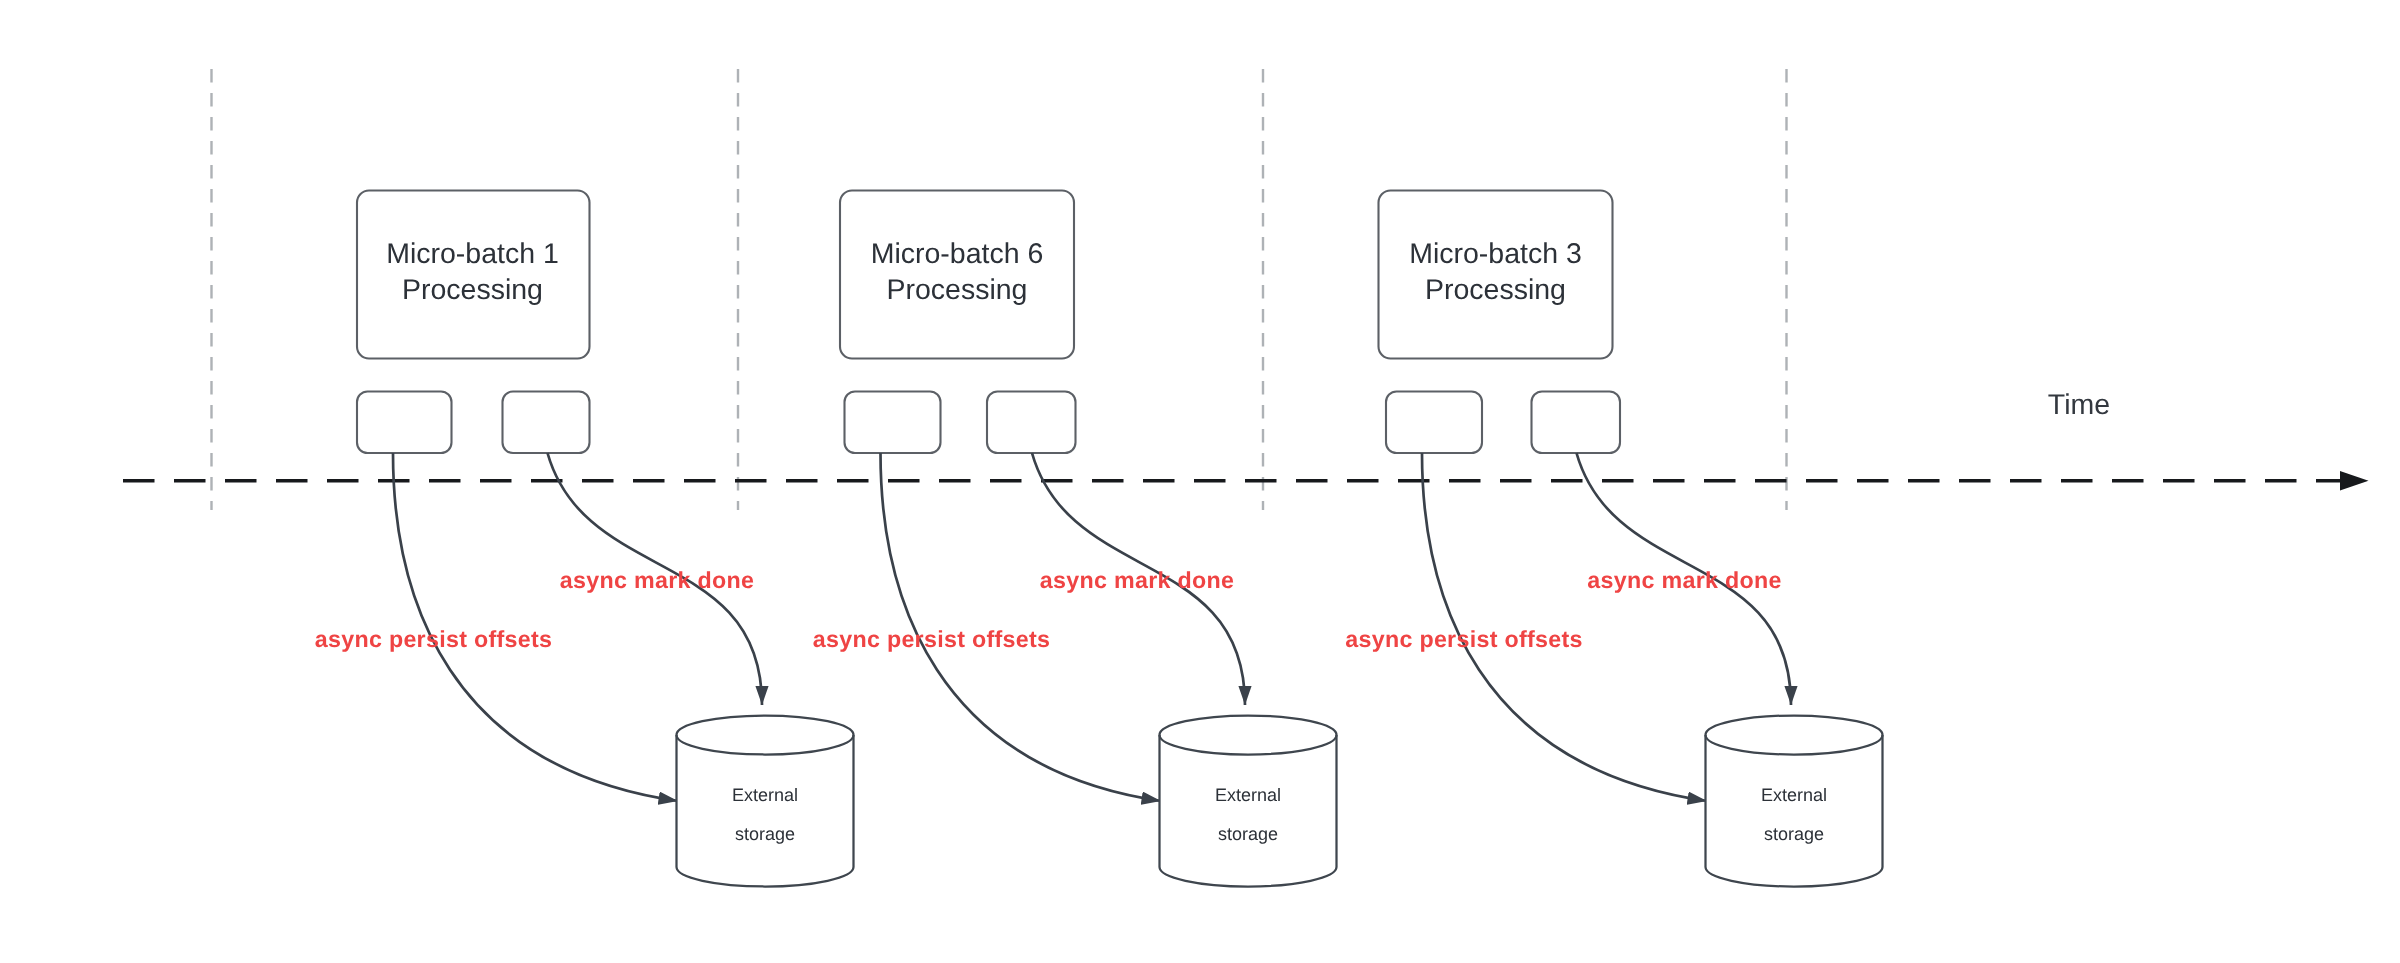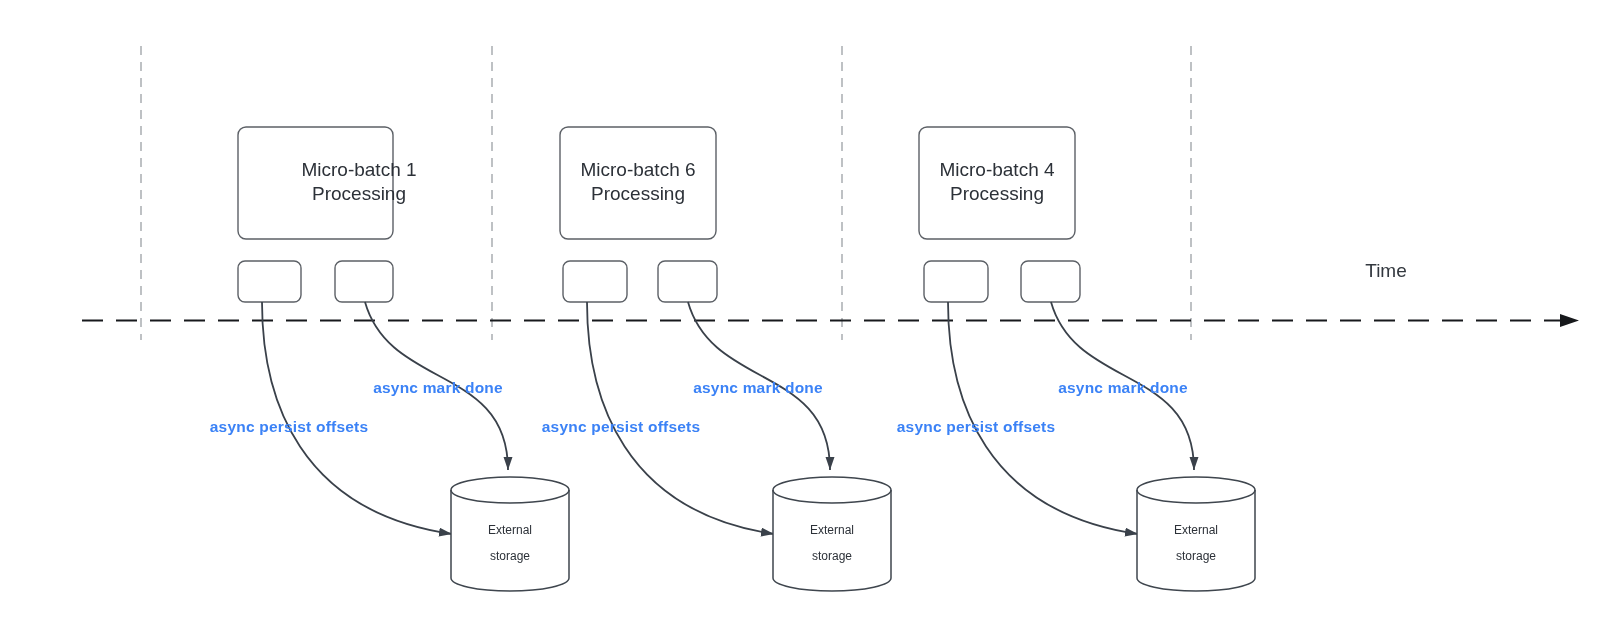--- a/index.html
+++ b/index.html
@@ -36,21 +36,21 @@
     line-height: 26px;
   }
   .time-label {
     font-size: 19px;
     color: #33383f;
   }
   .async-label {
     font-size: 15.5px;
     font-weight: 700;
     letter-spacing: 0.2px;
-    color: #3b82f6;
+    color: #ef4444;
   }
 </style>
 </head>
 <body>
 
 <div class="canvas">
 
   <svg width="1600" height="642" viewBox="0 0 1600 642">
     <defs>
       <marker id="arrow" markerUnits="userSpaceOnUse" markerWidth="14" markerHeight="10" refX="13" refY="4.5" orient="auto">
@@ -84,21 +84,21 @@
 
     <rect x="919" y="127" width="156" height="112" rx="8" fill="#ffffff" stroke="#5c6066" stroke-width="1.4"></rect>
     <rect x="924" y="261" width="64" height="41" rx="7" fill="#ffffff" stroke="#5c6066" stroke-width="1.4"></rect>
     <rect x="1021" y="261" width="59" height="41" rx="7" fill="#ffffff" stroke="#5c6066" stroke-width="1.4"></rect>
     <path d="M 948,302 C 948,400 986,512 1138,534" fill="none" stroke="#3a414a" stroke-width="1.8" marker-end="url(#arrow)"></path>
     <path d="M 1051,302 C 1076,390 1194,365 1194,470" fill="none" stroke="#3a414a" stroke-width="1.8" marker-end="url(#arrow)"></path>
     <path d="M 1137,490 A 59 13 0 0 1 1255,490 L 1255,578 A 59 13 0 0 1 1137,578 Z" fill="#ffffff" stroke="#3f464e" stroke-width="1.5"></path>
     <path d="M 1137,490 A 59 13 0 0 0 1255,490" fill="none" stroke="#3f464e" stroke-width="1.5"></path>
   </svg>
 
-  <div class="lbl box-title" style="left:315px; top:182px;margin-left:44px;">
+  <div class="lbl box-title" style="left:315px; top:182px;">
     <div>Micro-batch 1</div>
     <div>Processing</div>
   </div>
   <div class="lbl async-label" style="left:289px; top:427px;">async persist offsets</div>
   <div class="lbl async-label" style="left:438px; top:388px;">async mark done</div>
   <div class="lbl storage-label" style="left:510px; top:543px;">
     <div>External</div>
     <div>storage</div>
   </div>
 
@@ -107,21 +107,21 @@
     <div>Processing</div>
   </div>
   <div class="lbl async-label" style="left:621px; top:427px;">async persist offsets</div>
   <div class="lbl async-label" style="left:758px; top:388px;">async mark done</div>
   <div class="lbl storage-label" style="left:832px; top:543px;">
     <div>External</div>
     <div>storage</div>
   </div>
 
   <div class="lbl box-title" style="left:997px; top:182px;">
-    <div>Micro-batch 4</div>
+    <div>Micro-batch 3</div>
     <div>Processing</div>
   </div>
   <div class="lbl async-label" style="left:976px; top:427px;">async persist offsets</div>
   <div class="lbl async-label" style="left:1123px; top:388px;">async mark done</div>
   <div class="lbl storage-label" style="left:1196px; top:543px;">
     <div>External</div>
     <div>storage</div>
   </div>
 
   <div class="lbl time-label" style="left:1386px; top:271px;">Time</div>

